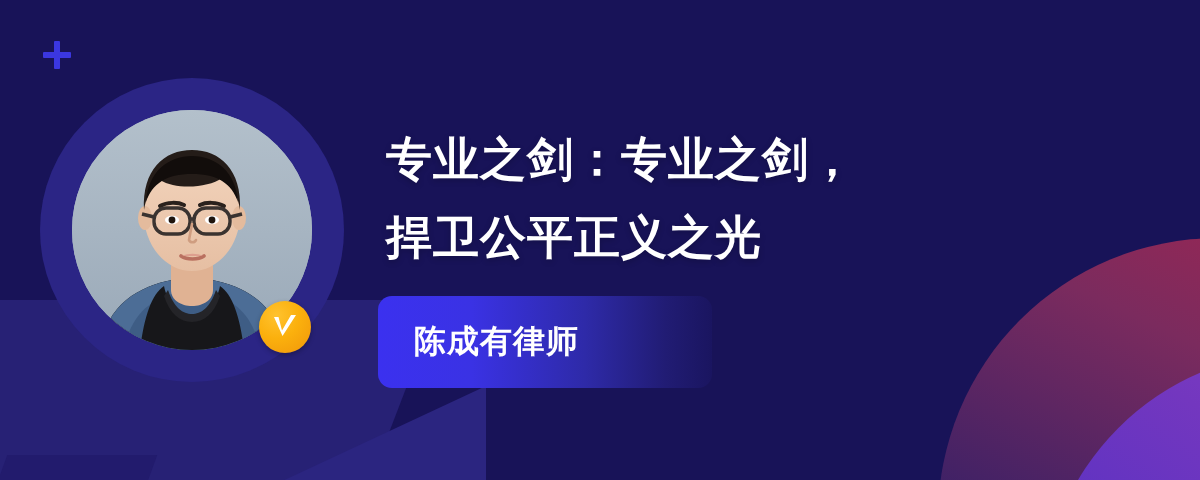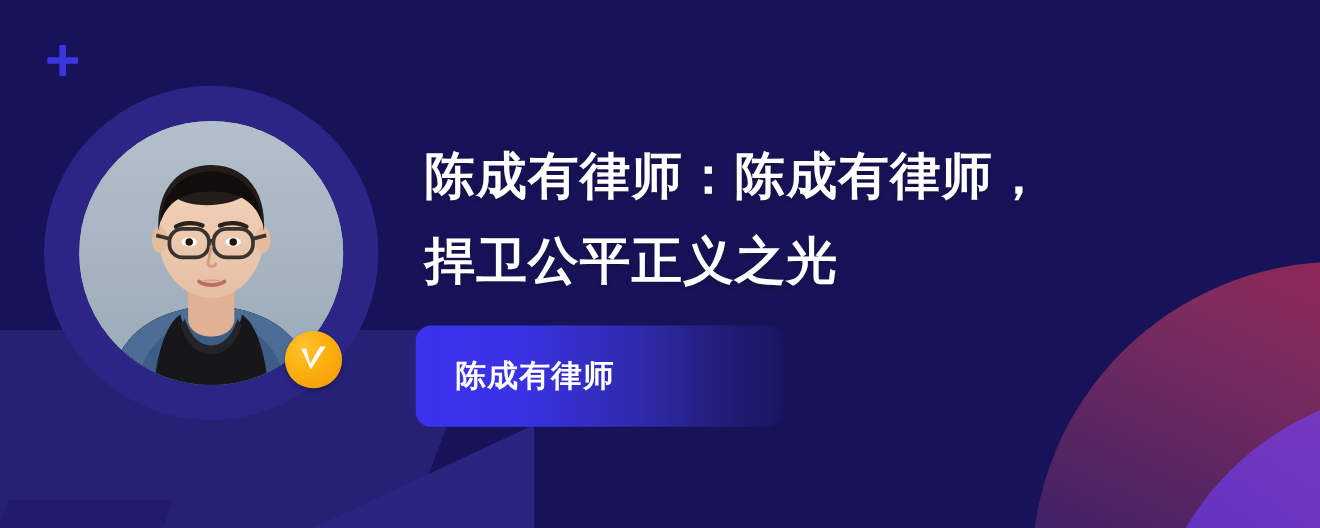--- a/index.html
+++ b/index.html
@@ -173,21 +173,21 @@
     height: 92px;
     display: flex;
     align-items: center;
     padding: 18px 36px;
     box-sizing: border-box;
     border: none;
     border-radius: 14px;
     background: linear-gradient(90deg, #3b31ef 0%, #3a32e4 28%, #2e2aa8 62%, #211c74 86%, #1a1560 100%);
     color: #ffffff;
     font-family: "Liberation Sans", "DejaVu Sans", sans-serif;
-    font-size: 28px;
+    font-size: 32px;
     font-weight: 700;
     letter-spacing: 1px;
     cursor: pointer;
     text-align: left;
   }
 </style>
 </head>
 <body>
 
 <div class="banner">
@@ -258,18 +258,18 @@
       </svg>
     </div>
     <div class="verified-badge">
       <svg viewBox="0 0 28 26" xmlns="http://www.w3.org/2000/svg" aria-hidden="true">
         <path d="M3 3 L11.5 22 L25 1 L20 1 L11 16.5 L7.5 3 Z" fill="#ffffff"></path>
       </svg>
     </div>
   </div>
 
   <div class="content">
-    <h1 class="headline">陈成有律师：陈成有律师，
+    <h1 class="headline">专业之剑：专业之剑，
 捍卫公平正义之光</h1>
     <button class="name-button">陈成有律师</button>
   </div>
 
 </div>
 
 </body></html>

